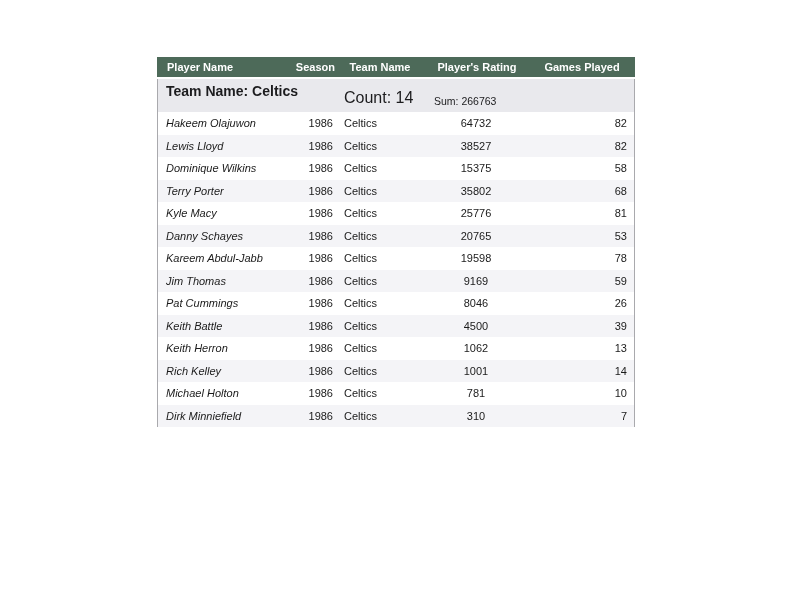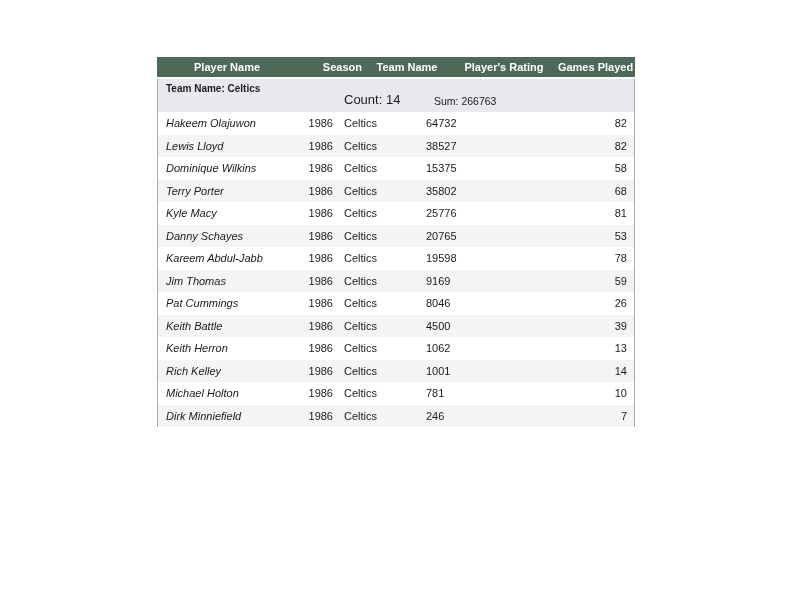--- a/index.html
+++ b/index.html
@@ -26,21 +26,20 @@
   
   .thead {
     display: flex;
     background: var(--header-bg, #4d6a59);
     color: var(--header-text, #ffffff);
     height: 22px;
     align-items: center;
     font-weight: bold;
     font-size: 11px;
     border-bottom: 2px solid #ffffff;
-    padding-left: 27px;
   }
   .hcell {
     overflow: hidden;
     white-space: nowrap;
     text-align: center;
   }
   .hcell.c1 { text-align: left; padding-left: 10px; }
 
   
   .c1 { width: 105px; }
@@ -56,28 +55,28 @@
     background: var(--group-bg, #e9e9ed);
     border-left: 1px solid var(--border, #a9a9ad);
     border-right: 1px solid var(--border, #a9a9ad);
     color: #1c1c1e;
   }
   .group-title {
     position: absolute;
     left: 8px;
     top: 4px;
     font-weight: bold;
-    font-size: 10px;
+    font-size: 14px;
     white-space: nowrap;
   }
   .group-count {
     position: absolute;
     left: 186px;
     bottom: 5px;
-    font-size: 13px;
+    font-size: 16px;
     white-space: nowrap;
   }
   .group-sum {
     position: absolute;
     left: 276px;
     bottom: 5px;
     font-size: 10.5px;
     white-space: nowrap;
   }
 
@@ -97,21 +96,21 @@
   .row:nth-child(even) {
     background: var(--band, #f4f4f7);
   }
   .cell {
     overflow: hidden;
     white-space: nowrap;
   }
   .cell.c1 { padding-left: 8px; font-style: italic; }
   .cell.c2 { text-align: right; padding-right: 3px; }
   .cell.c3 { padding-left: 8px; }
-  .cell.c4 { text-align: left; padding-right: 4px; }
+  .cell.c4 { text-align: center; padding-right: 4px; }
   .cell.c5 { text-align: right; padding-right: 7px; }
 </style>
 </head>
 <body>
 
 <div class="canvas">
   <div class="data-table">
 
     <div class="thead">
         <div class="hcell c1">Player Name</div>
@@ -216,19 +215,19 @@
           <div class="cell c1">Michael Holton</div>
           <div class="cell c2">1986</div>
           <div class="cell c3">Celtics</div>
           <div class="cell c4">781</div>
           <div class="cell c5">10</div>
         </div>
         <div class="row">
           <div class="cell c1">Dirk Minniefield</div>
           <div class="cell c2">1986</div>
           <div class="cell c3">Celtics</div>
-          <div class="cell c4">246</div>
+          <div class="cell c4">310</div>
           <div class="cell c5">7</div>
         </div>
       </div>
 
   </div>
 </div>
 
 </body></html>

